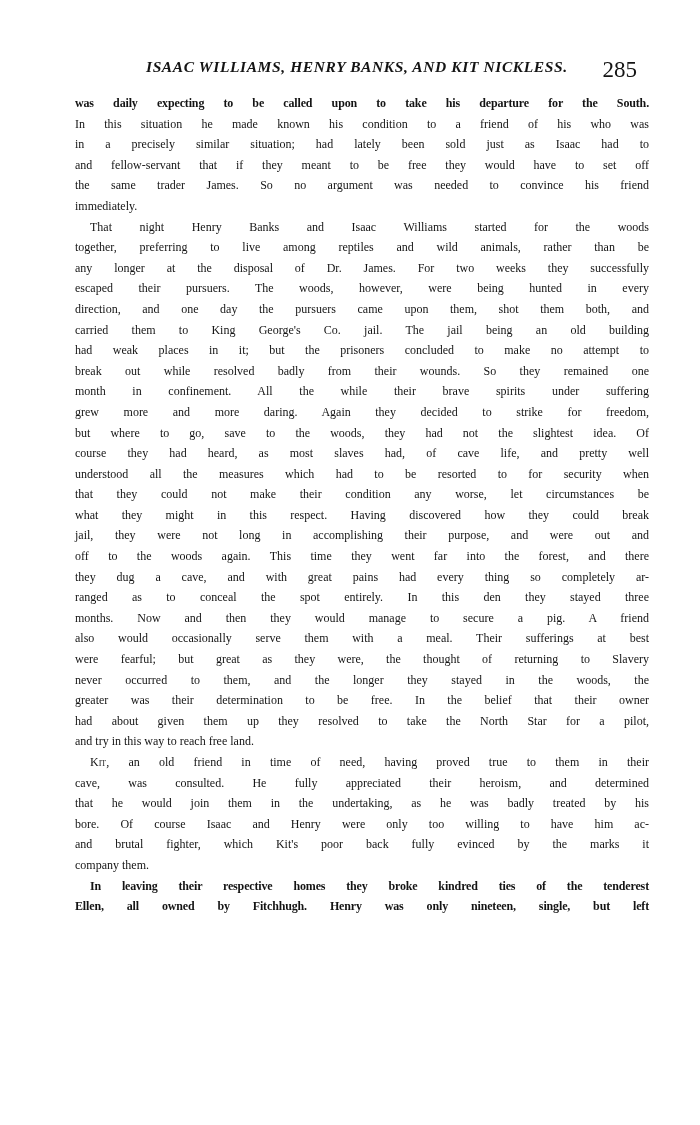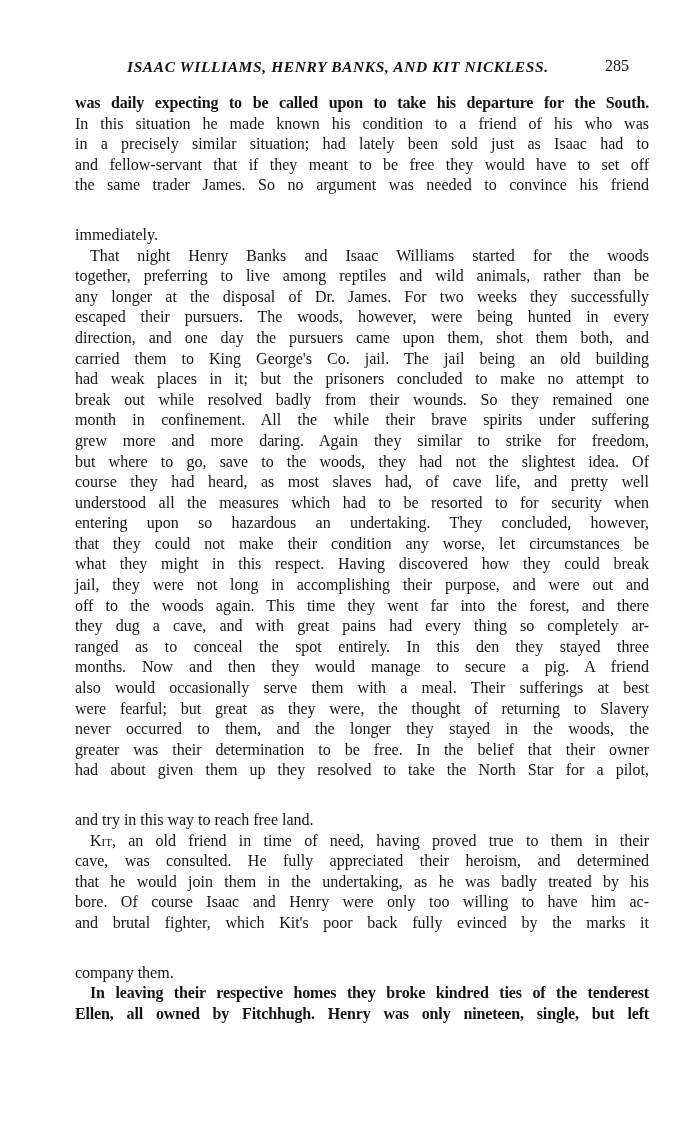--- a/index.html
+++ b/index.html
@@ -21,52 +21,51 @@
     top: 56px;
     width: 574px;
   }
   .running-head {
     position: relative;
     height: 28px;
     font-size: 15.5px;
   }
   .running-title {
     position: absolute;
-    left: 52px;
+    left: 71px;
     top: 2px;
     font-style: italic;
     font-weight: bold;
     letter-spacing: 0.6px;
     white-space: nowrap;
   }
   .page-number {
     position: absolute;
-    right: 20px;
+    right: 12px;
     top: 1px;
-    font-size: 16px;
+    font-size: 23px;
   }
   .body-text {
     margin-top: 9px;
-    font-size: 16px;
+    font-size: 12px;
     line-height: 20.6px;
     text-align: justify;
   }
   .para {
     margin: 0;
   }
   .line {
     display: block;
     text-align: justify;
     text-align-last: justify;
     white-space: nowrap;
     height: 20.6px;
   }
   .line.last {
     text-align-last: left;
-    margin-top: 29px;
   }
   .sc {
     font-variant: small-caps;
   }
   .bold-line {
     font-weight: bold;
     letter-spacing: -0.15px;
   }
 </style>
 </head>
@@ -92,25 +91,24 @@
     <div class="para">
       <span class="line" style="padding-left:15px">That night Henry Banks and Isaac Williams started for the woods</span>
       <span class="line">together, preferring to live among reptiles and wild animals, rather than be</span>
       <span class="line">any longer at the disposal of Dr. James.  For two weeks they successfully</span>
       <span class="line">escaped their pursuers.  The woods, however, were being hunted in every</span>
       <span class="line">direction, and one day the pursuers came upon them, shot them both, and</span>
       <span class="line">carried them to King George's Co. jail.  The jail being an old building</span>
       <span class="line">had weak places in it; but the prisoners concluded to make no attempt to</span>
       <span class="line">break out while resolved badly from their wounds.  So they remained one</span>
       <span class="line">month in confinement.  All the while their brave spirits under suffering</span>
-      <span class="line">grew more and more daring.  Again they similar to strike for freedom,</span>
+      <span class="line">grew more and more daring.  Again they decided to strike for freedom,</span>
       <span class="line">but where to go, save to the woods, they had not the slightest idea.  Of</span>
       <span class="line">course they had heard, as most slaves had, of cave life, and pretty well</span>
       <span class="line">understood all the measures which had to be resorted to for security when</span>
-      <span class="line">entering upon so hazardous an undertaking.  They concluded, however,</span>
       <span class="line">that they could not make their condition any worse, let circumstances be</span>
       <span class="line">what they might in this respect.  Having discovered how they could break</span>
       <span class="line">jail, they were not long in accomplishing their purpose, and were out and</span>
       <span class="line">off to the woods again.  This time they went far into the forest, and there</span>
       <span class="line">they dug a cave, and with great pains had every thing so completely ar-</span>
       <span class="line">ranged as to conceal the spot entirely.  In this den they stayed three</span>
       <span class="line">months.  Now and then they would manage to secure a pig.  A friend</span>
       <span class="line">also would occasionally serve them with a meal.  Their sufferings at best</span>
       <span class="line">were fearful; but great as they were, the thought of returning to Slavery</span>
       <span class="line">never occurred to them, and the longer they stayed in the woods, the</span>

